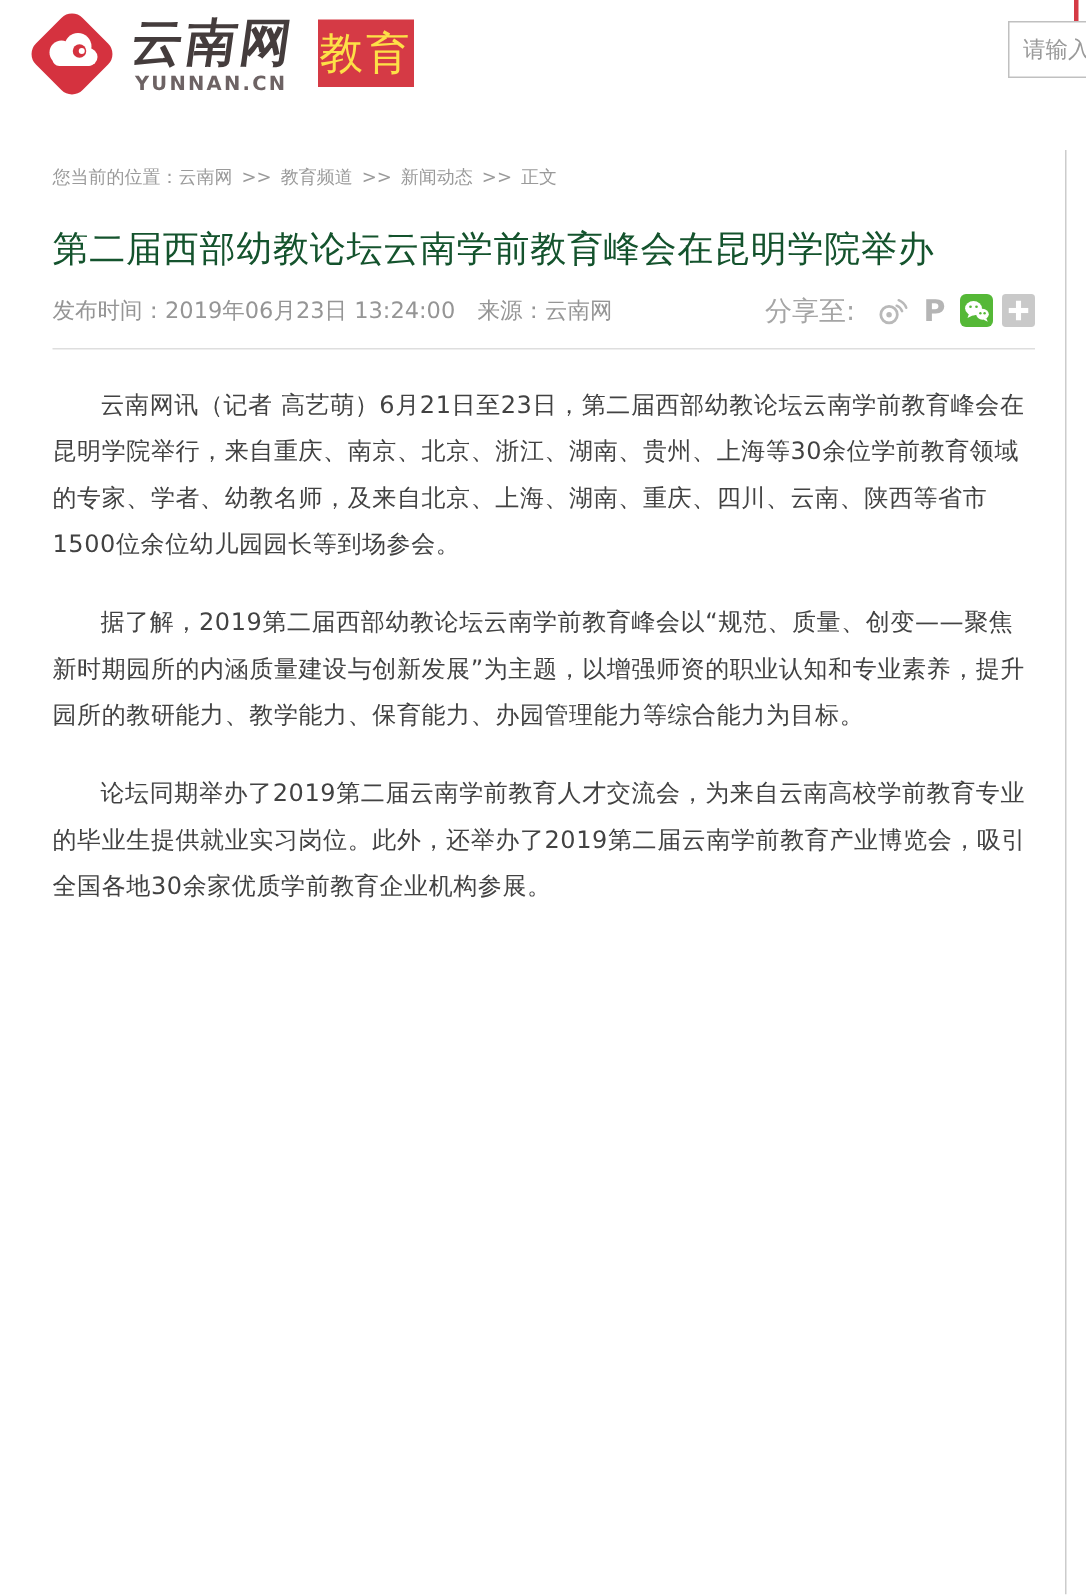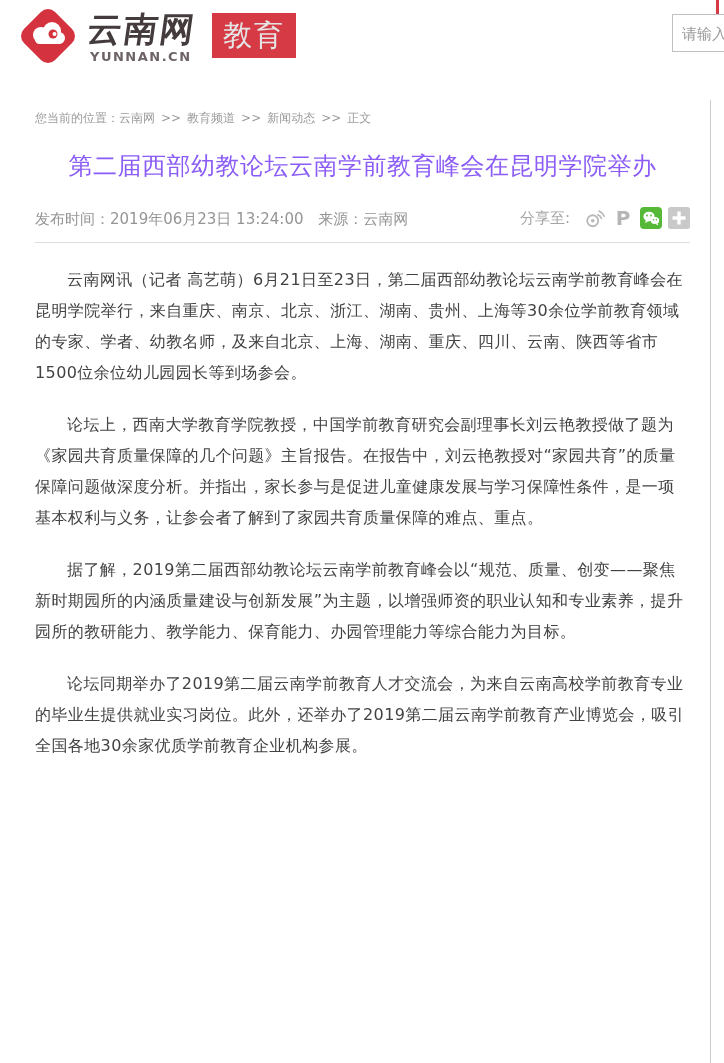--- a/index.html
+++ b/index.html
@@ -10,41 +10,41 @@
   }
   
   .header{position:relative;height:96px;}
   .logo-group{position:absolute;left:16px;top:4px;display:flex;align-items:flex-start;}
   .logo-icon{width:64px;height:64px;display:block;}
   .site-name-block{margin-left:8px;margin-top:8px;}
   .site-name{font-size:34px;font-weight:700;color:#443c3c;letter-spacing:2px;
     transform:skewX(-8deg);line-height:1;display:block;}
   .site-domain{font-size:13px;font-weight:700;color:#6d6364;
     letter-spacing:1.5px;display:block;margin-top:3px;margin-left:2px;}
-  .channel-badge{margin-left:16px;margin-top:9px;background:#d53a45;color:#e5e5e5;
-    font-size:29px;line-height:1;padding:8px 11px;letter-spacing:2px;cursor:pointer;}
+  .channel-badge{margin-left:16px;margin-top:9px;background:#d53a45;color:#fde047;
+    font-size:29px;line-height:1;padding:8px 1px;letter-spacing:2px;cursor:pointer;}
   .search-input{position:absolute;left:672px;top:14px;width:130px;height:38px;
     border:1px solid #c0c0c0;box-sizing:border-box;padding:0 0 0 9px;font-size:15px;
     color:#555;background:#fff;outline:none;}
   .search-input::placeholder{color:#9a9a9a;}
   .red-tick{position:absolute;left:716px;top:0;width:3px;height:14px;background:#d53a45;}
   .right-vline{position:absolute;left:710px;top:100px;bottom:0;width:1px;background:#cccccc;}
   
   .breadcrumb{margin:14px 0 0 35px;font-size:12px;color:#9a9a9a;}
   .breadcrumb .crumb{color:#9a9a9a;cursor:pointer;text-decoration:none;}
   .breadcrumb .sep{margin:0 6px;color:#9a9a9a;}
   
   .article{width:655px;margin-left:35px;}
-  .article-title{margin:22px 0 0 0;text-align:center;font-size:24px;font-weight:400;
-    color:#8b5cf6;letter-spacing:0.5px;line-height:34px;}
-  .meta-row{display:flex;justify-content:space-between;align-items:flex-end;margin-top:24px;}
+  .article-title{margin:22px 0 0 0;text-align:left;font-size:24px;font-weight:400;
+    color:#14532d;letter-spacing:0.5px;line-height:34px;}
+  .meta-row{display:flex;justify-content:space-between;align-items:center;margin-top:12px;}
   .meta-left{font-size:15px;color:#959595;}
   .meta-left .src{color:#959595;}
   .share-box{display:flex;align-items:center;}
-  .share-label{font-size:15px;color:#a5a5a5;margin-right:8px;}
+  .share-label{font-size:18px;color:#a5a5a5;margin-right:8px;}
   .share-icon{display:inline-flex;align-items:center;justify-content:center;
     width:22px;height:22px;margin-left:6px;cursor:pointer;}
   .p-icon{font-size:20px;font-weight:700;color:#b5b5b5;line-height:22px;}
   .meta-divider{border:none;border-top:1px solid #dedede;margin:13px 0 0 0;}
   .body-text p{font-size:16px;line-height:31px;letter-spacing:0.4px;color:#424242;
     text-indent:2em;margin:21px 0;}
   .body-text p:first-child{}
 </style>
 </head>
 <body>
@@ -119,19 +119,18 @@
           <rect x="4.5" y="9.3" width="13" height="3.4" fill="#ffffff"></rect>
         </svg>
       </span>
     </div>
   </div>
 
   <hr class="meta-divider">
 
   <div class="body-text">
     <p>云南网讯（记者 高艺萌）6月21日至23日，第二届西部幼教论坛云南学前教育峰会在昆明学院举行，来自重庆、南京、北京、浙江、湖南、贵州、上海等30余位学前教育领域的专家、学者、幼教名师，及来自北京、上海、湖南、重庆、四川、云南、陕西等省市1500位余位幼儿园园长等到场参会。</p>
-    <p>论坛上，西南大学教育学院教授，中国学前教育研究会副理事长刘云艳教授做了题为《家园共育质量保障的几个问题》主旨报告。在报告中，刘云艳教授对“家园共育”的质量保障问题做深度分析。并指出，家长参与是促进儿童健康发展与学习保障性条件，是一项基本权利与义务，让参会者了解到了家园共育质量保障的难点、重点。</p>
     <p>据了解，2019第二届西部幼教论坛云南学前教育峰会以“规范、质量、创变——聚焦新时期园所的内涵质量建设与创新发展”为主题，以增强师资的职业认知和专业素养，提升园所的教研能力、教学能力、保育能力、办园管理能力等综合能力为目标。</p>
     <p>论坛同期举办了2019第二届云南学前教育人才交流会，为来自云南高校学前教育专业的毕业生提供就业实习岗位。此外，还举办了2019第二届云南学前教育产业博览会，吸引全国各地30余家优质学前教育企业机构参展。</p>
 
   </div>
 
 </div>
 
 </body></html>

